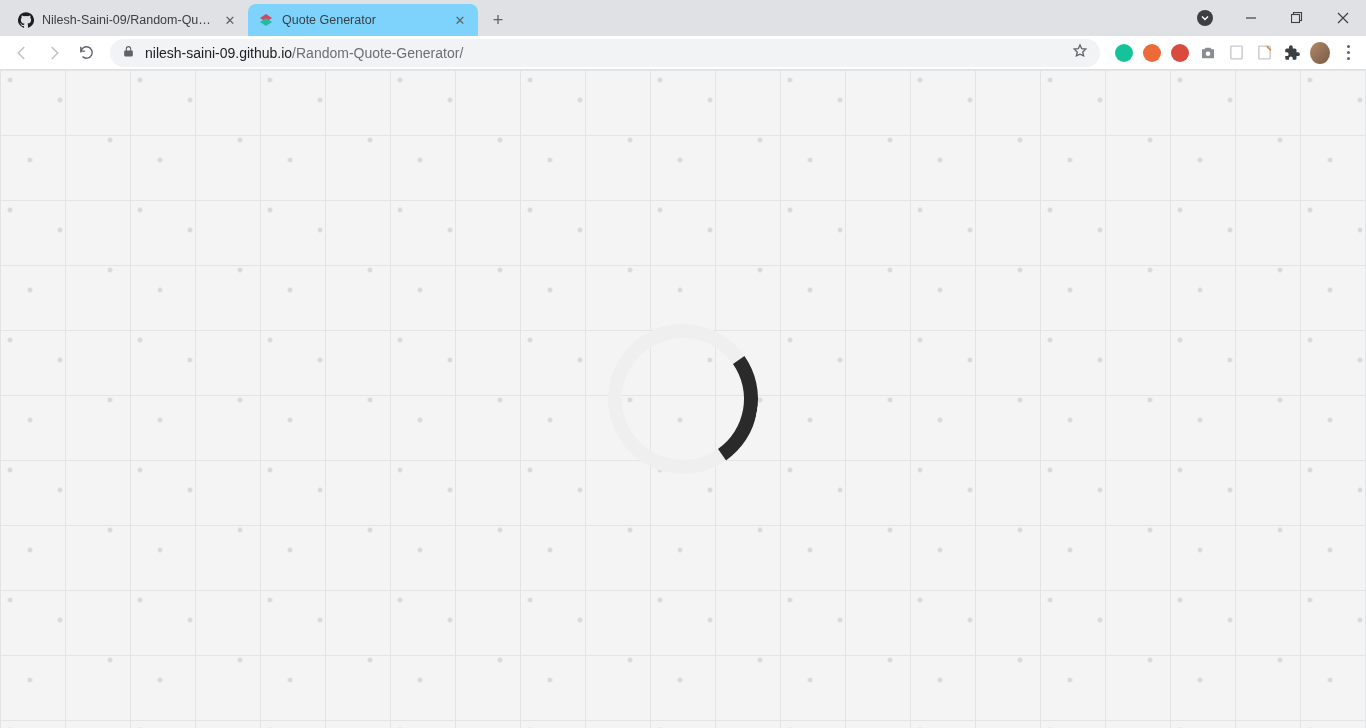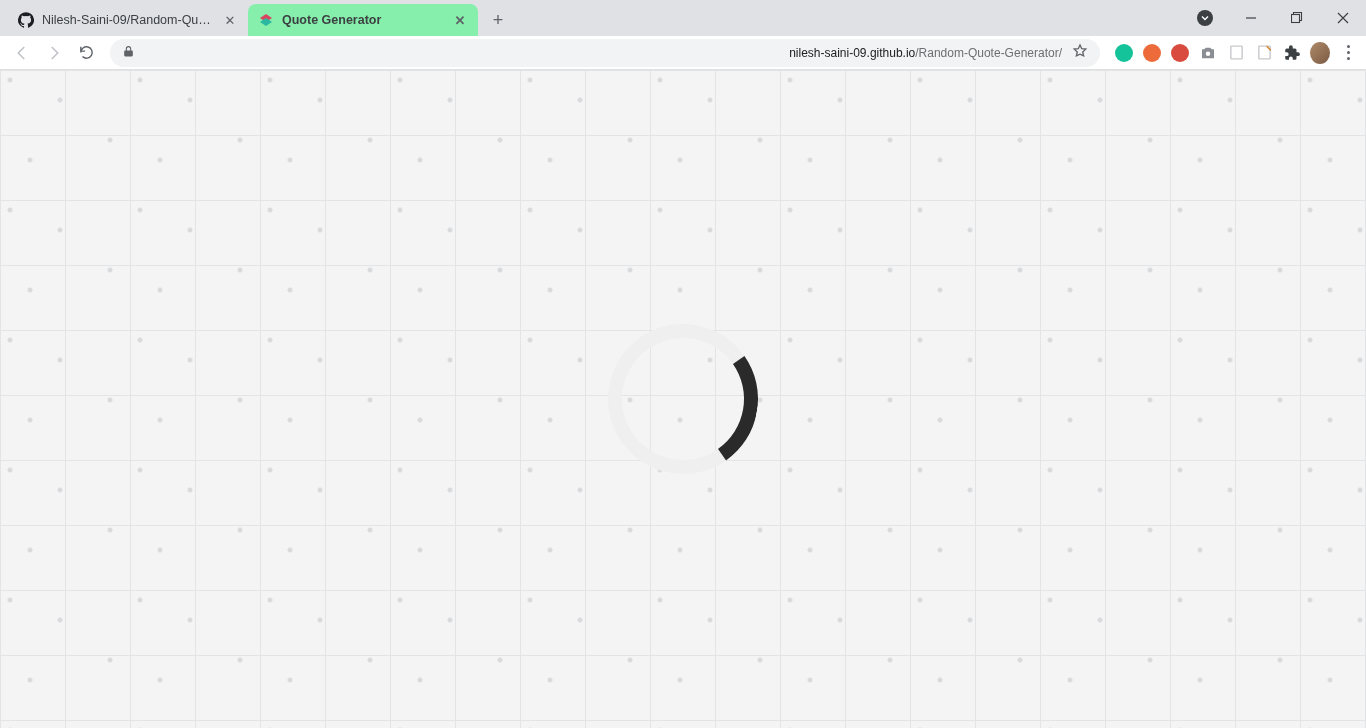--- a/index.html
+++ b/index.html
@@ -1,36 +1,36 @@
 <!DOCTYPE html>
 <html><head>
   <meta charset="utf-8">
   <style>
     * { margin:0; padding:0; box-sizing:border-box; font-family:"Segoe UI",Arial,sans-serif; }
     html,body{width:1366px;height:728px;overflow:hidden;background:#fff;}
     
     .tabstrip{height:36px;background:#dfe1e5;display:flex;align-items:flex-end;padding-left:8px;position:relative;}
     .tab{height:32px;display:flex;align-items:center;gap:8px;padding:0 10px;font-size:12.5px;color:#3c4043;border-radius:8px 8px 0 0;min-width:230px;max-width:240px;position:relative;}
     .tab.inactive{background:#dfe1e5;}
-    .tab.active{background:#86efac;font-weight:bold;}
+    .tab.active{background:#7dd3fc;}
     .tab .favicon{width:16px;height:16px;flex:0 0 16px;display:flex;align-items:center;justify-content:center;}
     .tab .title{flex:1;white-space:nowrap;overflow:hidden;text-overflow:ellipsis;}
     .tab .close{width:16px;height:16px;flex:0 0 16px;display:flex;align-items:center;justify-content:center;color:#5f6368;font-size:13px;cursor:pointer;}
     .newtab{width:28px;height:28px;display:flex;align-items:center;justify-content:center;color:#5f6368;font-size:18px;margin-left:6px;margin-bottom:2px;cursor:pointer;border-radius:50%;}
     .window-controls{position:absolute;right:0;top:0;height:36px;display:flex;align-items:center;}
     .window-controls .wc{width:46px;height:36px;display:flex;align-items:center;justify-content:center;color:#3c4043;}
     .wc-circle{width:16px;height:16px;border-radius:50%;background:#3c4043;display:flex;align-items:center;justify-content:center;}
     .wc-circle svg{width:10px;height:10px;}
     
     .toolbar{height:34px;background:#ffffff;display:flex;align-items:center;padding:0 8px;gap:4px;border-bottom:1px solid #e0e0e0;}
     .navbtn{width:28px;height:28px;border-radius:50%;display:flex;align-items:center;justify-content:center;color:#5f6368;}
     .navbtn.disabled{color:#bfc2c6;}
     .omnibox{flex:1;height:28px;background:#f1f3f4;border-radius:14px;display:flex;align-items:center;padding:0 12px;gap:10px;margin:0 6px;}
     .omnibox .lock{color:#5f6368;}
-    .omnibox .url{flex:1;font-size:12px;color:#202124;white-space:nowrap;overflow:hidden;text-align:right;}
+    .omnibox .url{flex:1;font-size:14px;color:#202124;white-space:nowrap;overflow:hidden;}
     .omnibox .url .path{color:#6c6f73;}
     .omnibox .star{color:#5f6368;}
     .ext-row{display:flex;align-items:center;gap:8px;padding-left:4px;}
     .ext{width:20px;height:20px;display:flex;align-items:center;justify-content:center;}
     .ext .dot{width:18px;height:18px;border-radius:50%;}
     .avatar{width:22px;height:22px;border-radius:50%;background:linear-gradient(135deg,#b08a6a,#7a5a43);}
     .kebab{width:20px;display:flex;flex-direction:column;align-items:center;justify-content:center;gap:3px;}
     .kebab span{width:3px;height:3px;border-radius:50%;background:#5f6368;}
     
     .viewport{position:relative;width:100%;height:658px;background:#f4f4f5;overflow:hidden;}

